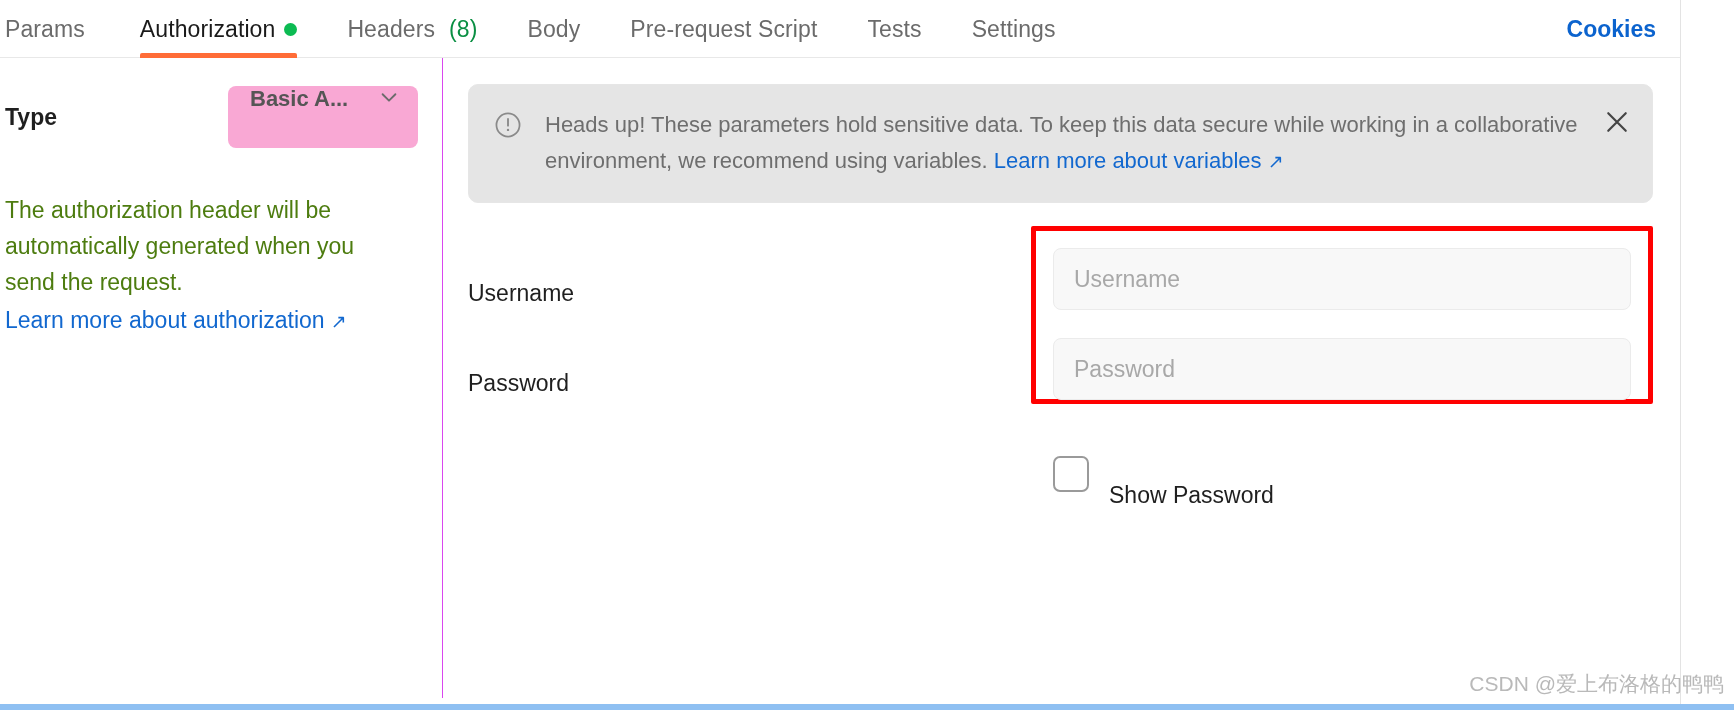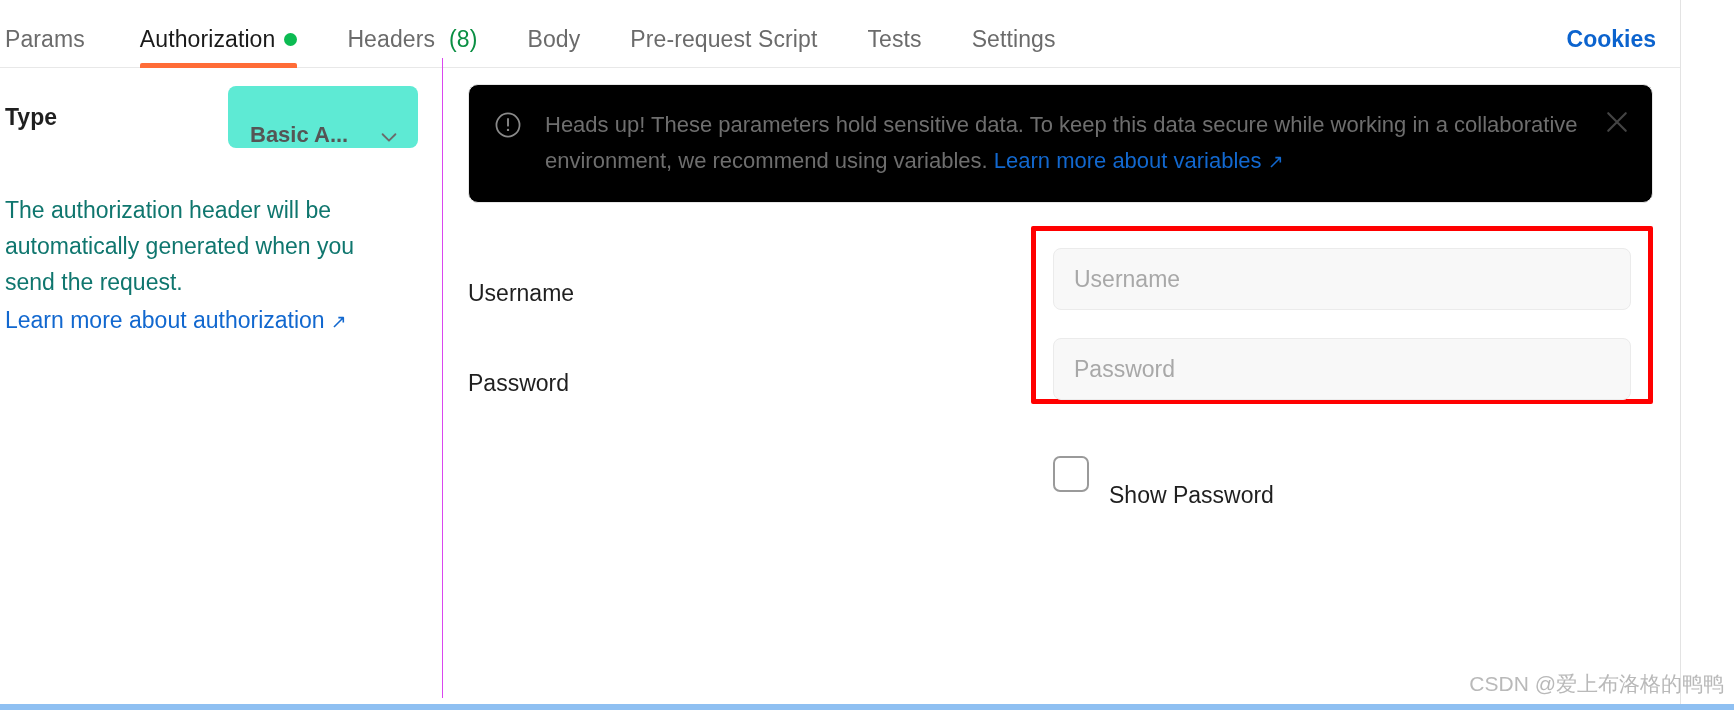--- a/index.html
+++ b/index.html
@@ -13,21 +13,21 @@
   .app {
     position: relative;
     width: 1734px;
     height: 710px;
     background: #ffffff;
   }
 
   
   .tabbar {
     position: absolute;
-    left: 0; top: 10px;
+    left: 0; top: 0;
     width: 1680px;
     height: 58px;
     display: flex;
     align-items: flex-start;
     border-bottom: 1px solid #e8e8e8;
   }
   .tabs {
     display: flex;
     align-items: flex-start;
     height: 58px;
@@ -97,42 +97,42 @@
     justify-content: space-between;
     margin-bottom: 44px;
   }
   .type-label {
     font-size: 23px;
     font-weight: bold;
     color: #1f1f1f;
   }
   .type-select {
     display: flex;
-    align-items: flex-end;
+    align-items: flex-start;
     justify-content: space-between;
     gap: 18px;
     width: 190px;
     height: 62px;
     padding: 0 18px 0 22px;
-    background: #5eead4;
+    background: #f9a8d4;
     border-radius: 8px;
     font-size: 22px;
     font-weight: bold;
     color: #555555;
     cursor: pointer;
   }
   .chev {
     width: 22px; height: 22px;
     flex: 0 0 auto;
     display: block;
   }
   .sidebar-desc {
     font-size: 23px;
     line-height: 36px;
-    color: #0f766e;
+    color: #4d7c0f;
     max-width: 400px;
     margin-bottom: 2px;
   }
   .sidebar-link {
     display: inline-flex;
     align-items: baseline;
     gap: 6px;
     font-size: 23px;
     line-height: 36px;
     color: #1268cf;
@@ -148,21 +148,21 @@
   }
 
   .banner {
     position: relative;
     display: flex;
     align-items: flex-start;
     gap: 22px;
     border: 1px solid #e6e6e6;
     border-radius: 10px;
     padding: 22px 26px 22px 24px;
-    background: #000000;
+    background: #e5e5e5;
     width: 1185px;
   }
   .banner-icon { flex: 0 0 auto; margin-top: 3px; }
   .banner-text {
     font-size: 22px;
     line-height: 36px;
     color: #6e6e6e;
     max-width: 1040px;
   }
   .banner-link { color: #1268cf; cursor: pointer; }

